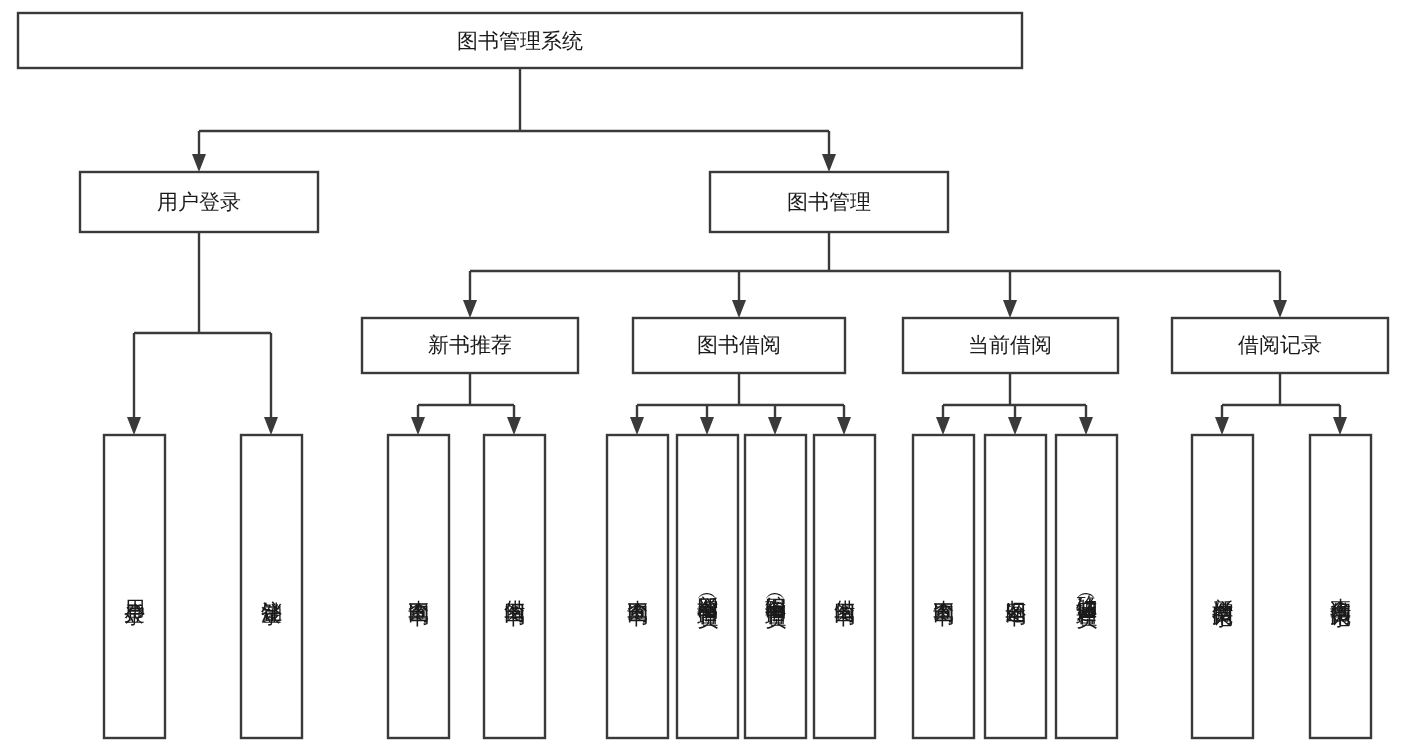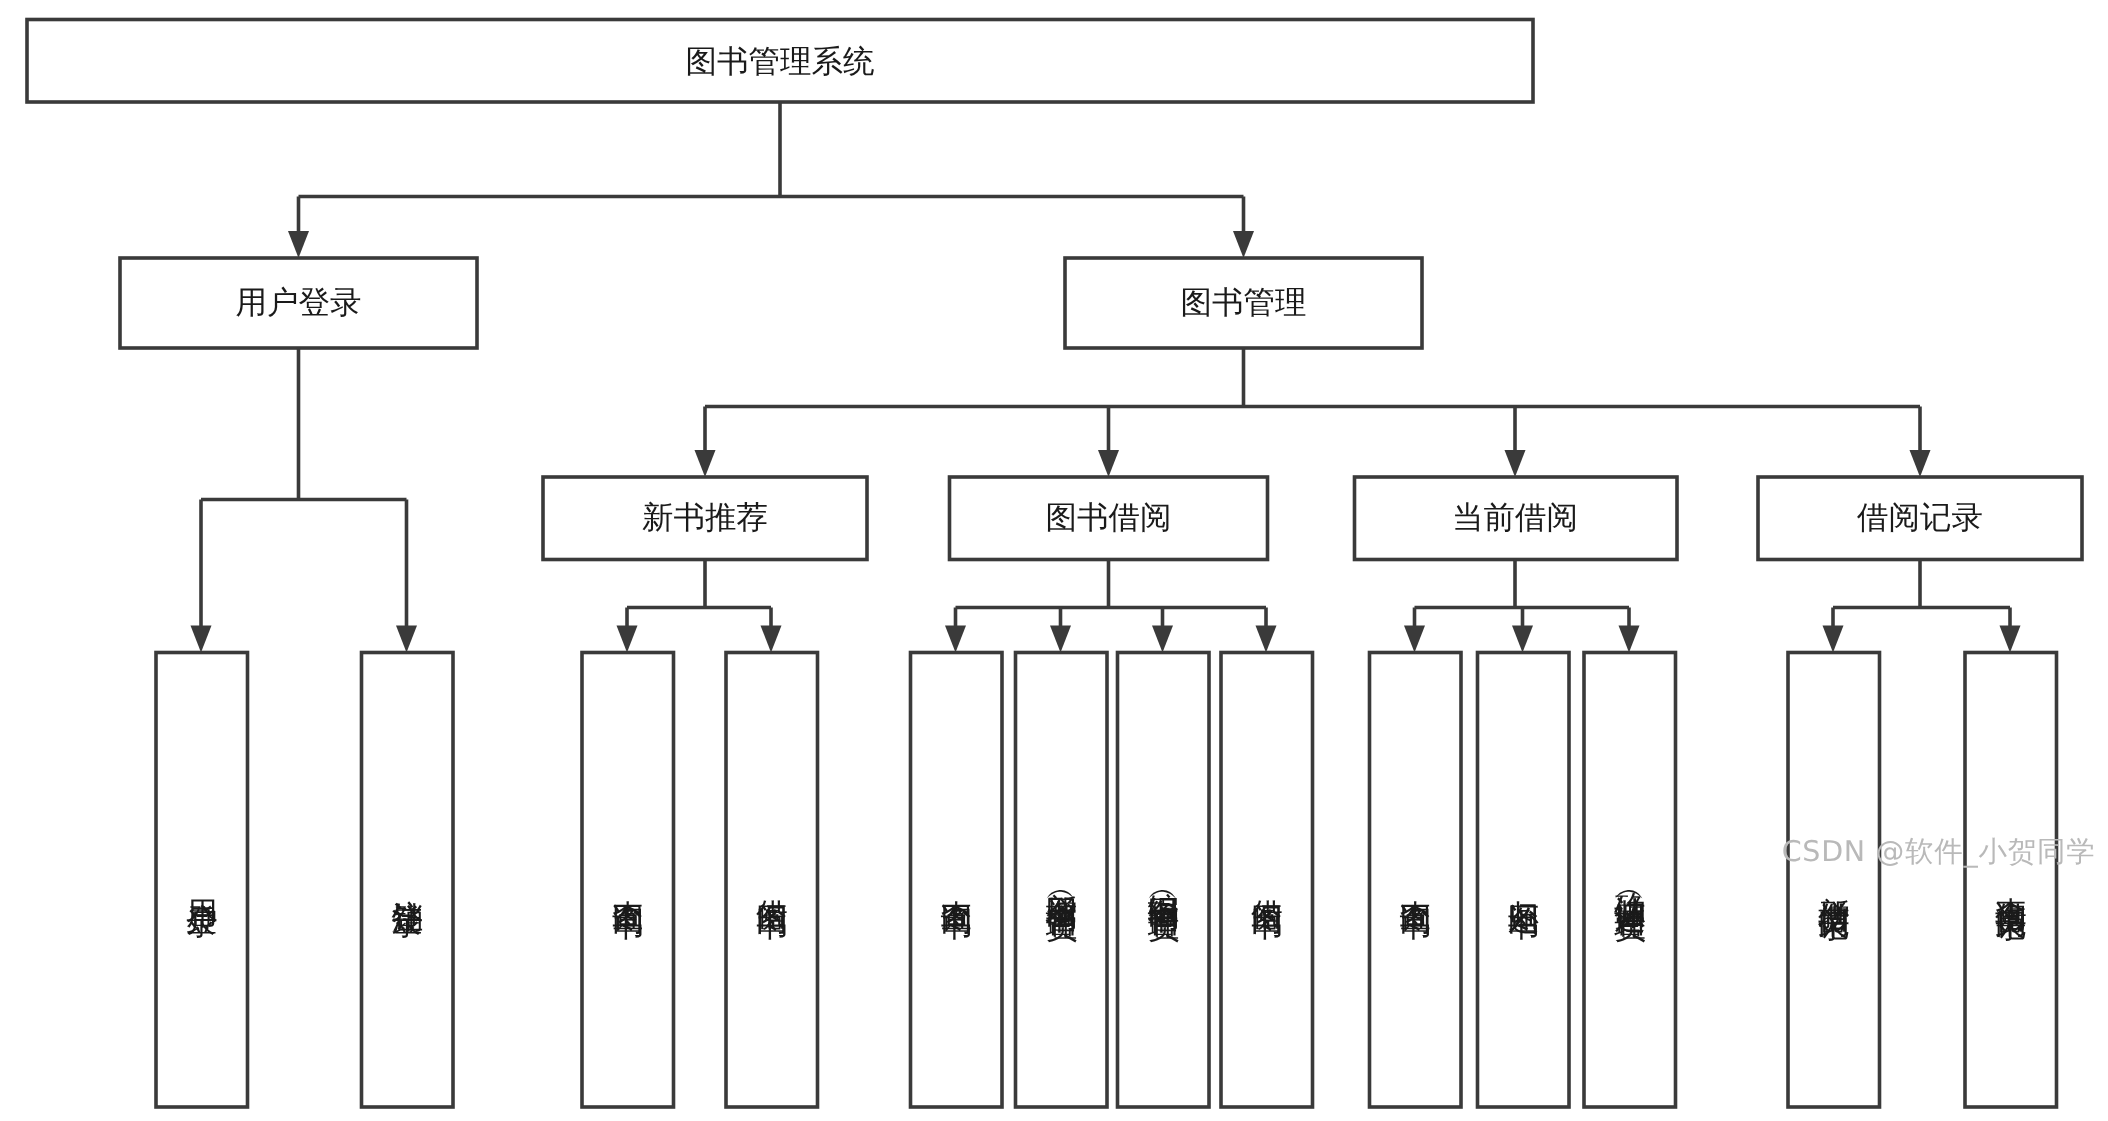--- a/index.html
+++ b/index.html
@@ -204,15 +204,14 @@
   <div class="vlabel" style="left:607px;top:435px;width:61px;height:303px;">查询图书</div>
   <div class="vlabel" style="left:677px;top:435px;width:61px;height:303px;">新增图书（管理员）</div>
   <div class="vlabel" style="left:745px;top:435px;width:61px;height:303px;">编辑图书（管理员）</div>
   <div class="vlabel" style="left:814px;top:435px;width:61px;height:303px;">借阅图书</div>
   <div class="vlabel" style="left:913px;top:435px;width:61px;height:303px;">查询图书</div>
   <div class="vlabel" style="left:985px;top:435px;width:61px;height:303px;">归还图书</div>
   <div class="vlabel" style="left:1056px;top:435px;width:61px;height:303px;">确认归还（管理员）</div>
   <div class="vlabel" style="left:1192px;top:435px;width:61px;height:303px;">新增借阅记录</div>
   <div class="vlabel" style="left:1310px;top:435px;width:61px;height:303px;">查询借阅记录</div>
 
-  <div id="watermark">CSDN @软件_小贺同学</div>
 
 </div>
 
 </body></html>

